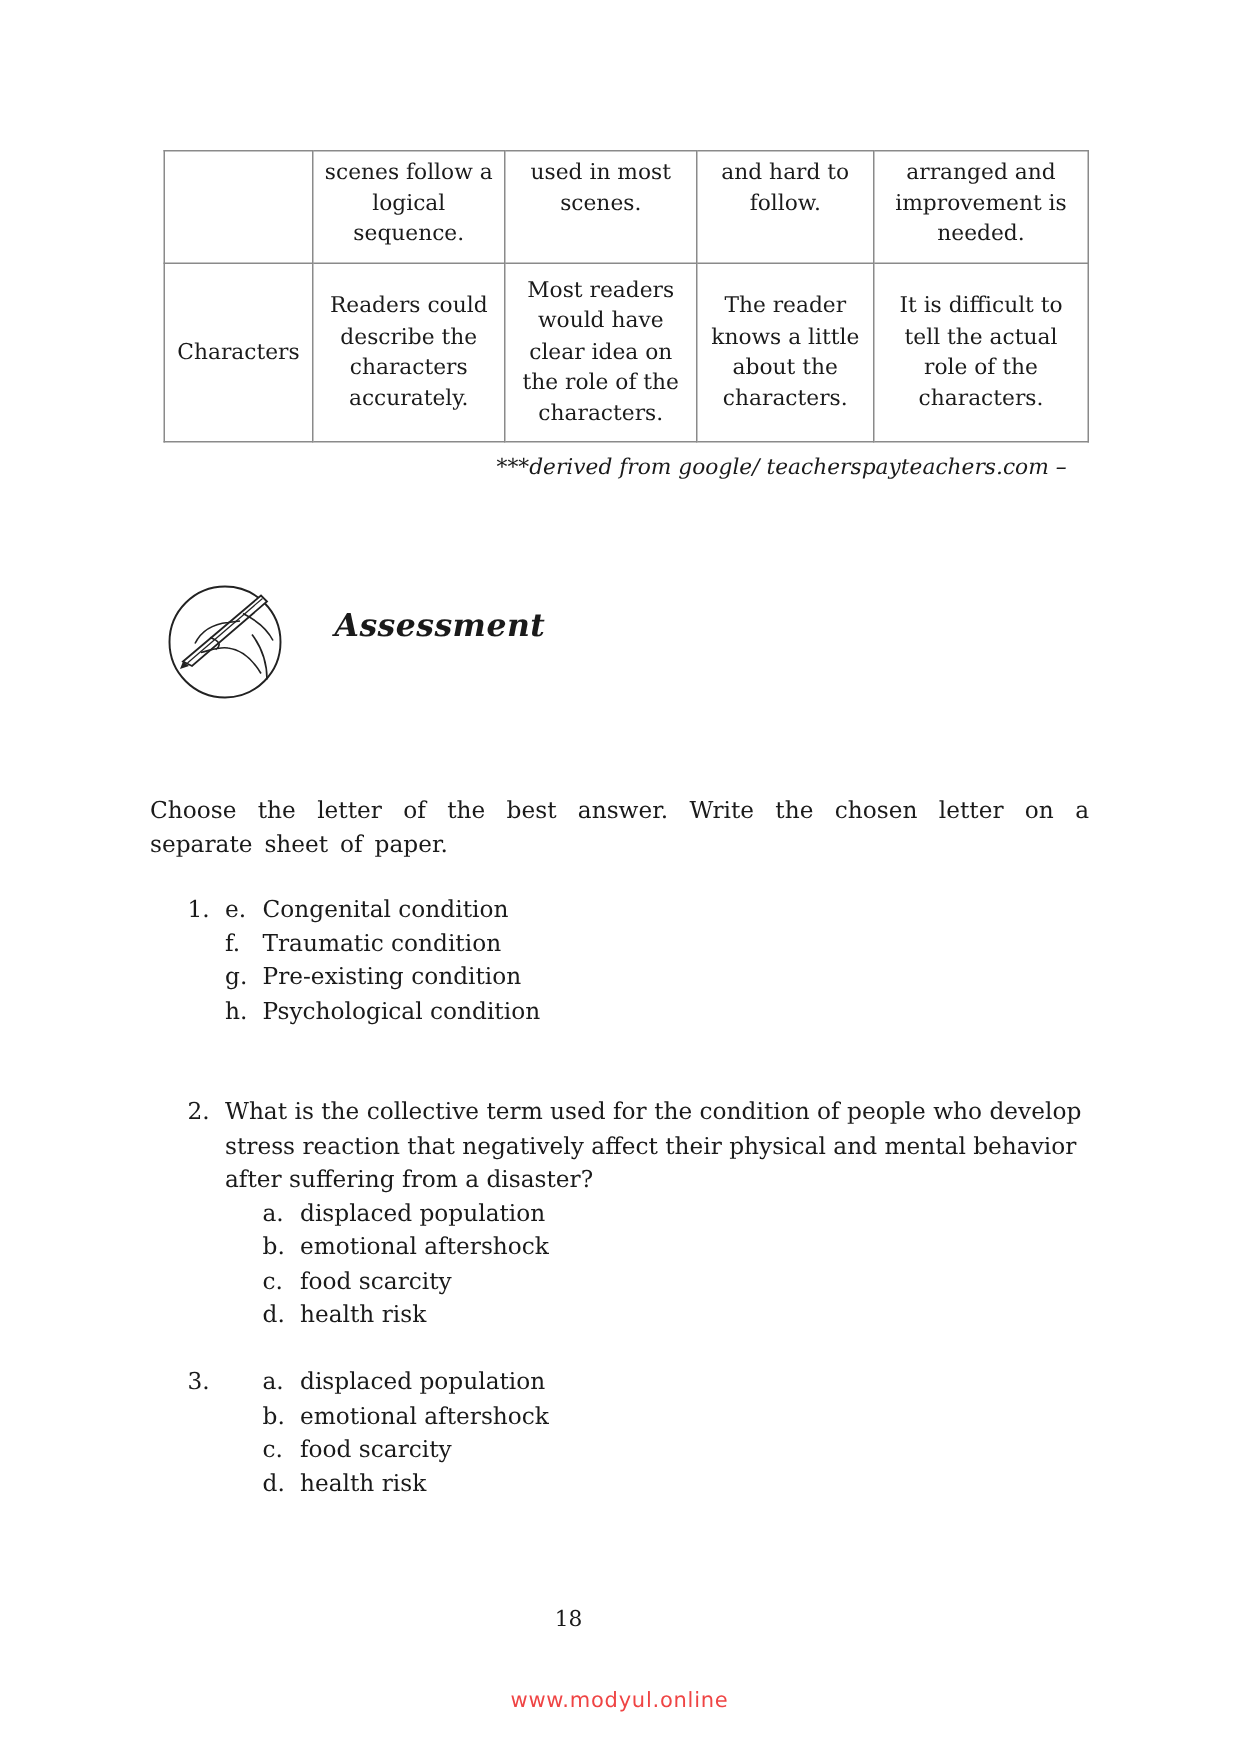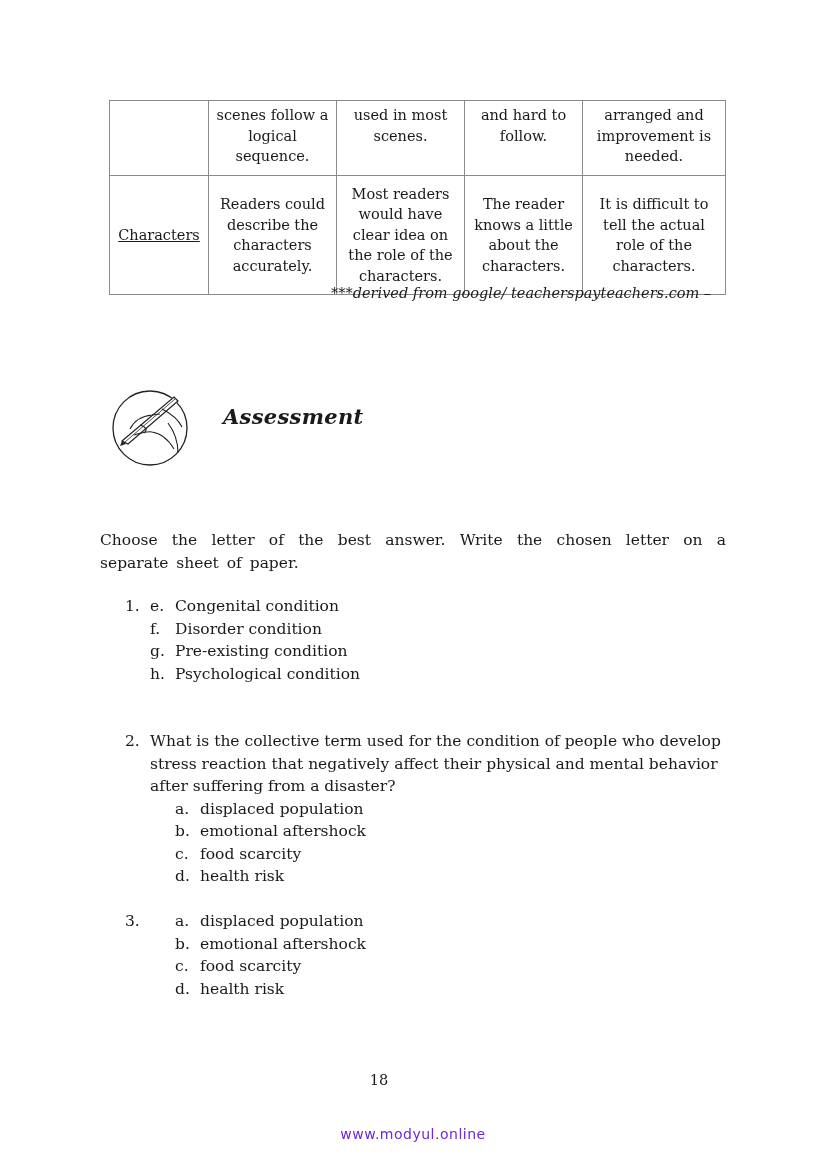--- a/index.html
+++ b/index.html
@@ -3,36 +3,36 @@
 <meta charset="utf-8">
 <style>
   html, body { margin:0; padding:0; background:#ffffff; }
   body { width:826px; height:1169px; position:relative; overflow:hidden;
          font-family:"DejaVu Serif", "Liberation Serif", serif; color:#1a1a1a; }
   .rubric { position:absolute; left:109px; top:100px; border-collapse:collapse;
             font-size:14.5px; line-height:20.5px; }
   .rubric td { border:1px solid #8a8a8a; text-align:center; vertical-align:middle; padding:0 4px; }
   .rubric tr.r1 td { height:70px; vertical-align:top; padding-top:4px; }
   .rubric tr.r2 td { height:118px; }
-  .c0{width:90px;text-decoration:underline;} .c1{width:119px;} .c2{width:119px;} .c3{width:109px;} .c4{width:134px;}
-  .source { position:absolute; left:331px; top:285px; font-style:italic; font-size:14.5px; }
+  .c0{width:90px;} .c1{width:119px;} .c2{width:119px;} .c3{width:109px;} .c4{width:134px;}
+  .source { position:absolute; left:331px; top:304px; font-style:italic; font-size:14.5px; }
   .icon-wrap { position:absolute; left:112px; top:383px; width:78px; height:90px; }
   .title { position:absolute; left:223px; top:404px; font-weight:bold; font-style:italic;
            font-size:21px; letter-spacing:0.3px; }
   .instr { position:absolute; left:100px; top:529px; width:626px; font-weight:normal;
            font-size:15.5px; line-height:22.5px; text-align:justify; text-align-last:left; word-spacing:3px; }
   .q { position:absolute; font-size:15.5px; line-height:22.5px; }
   .q .num { position:absolute; left:0; }
   .q .stem { padding-left:25px; }
   .opt { position:relative; height:22.5px; }
   .opt .l { position:absolute; }
   .opt .t { position:absolute; }
   .page-num { position:absolute; left:0; width:758px; top:1072px; text-align:center; font-size:14.5px; }
   .watermark { position:absolute; left:0; width:826px; top:1126px; text-align:center;
-               font-family:"DejaVu Sans", sans-serif; font-size:14px; color:#6d28d9; letter-spacing:0.5px; }
+               font-family:"DejaVu Sans", sans-serif; font-size:14px; color:#ef4444; letter-spacing:0.5px; }
 </style>
 </head>
 <body>
 
 <table class="rubric">
   <tbody>
       <tr class="r1">
     <td class="c0"></td>
     <td class="c1">scenes follow a logical sequence.</td>
     <td class="c2">used in most scenes.</td>
@@ -66,21 +66,21 @@
 <div class="instr">Choose the letter of the best answer. Write the chosen letter on a separate sheet of paper.</div>
 
 <div class="q" style="left:125px; top:595px; width:600px;">
   <span class="num">1.</span>
   <div class="opt">
       <span class="l" style="left:25px">e.</span>
       <span class="t" style="left:50px">Congenital condition</span>
     </div>
   <div class="opt">
       <span class="l" style="left:25px">f.</span>
-      <span class="t" style="left:50px">Disorder condition</span>
+      <span class="t" style="left:50px">Traumatic condition</span>
     </div>
   <div class="opt">
       <span class="l" style="left:25px">g.</span>
       <span class="t" style="left:50px">Pre-existing condition</span>
     </div>
   <div class="opt">
       <span class="l" style="left:25px">h.</span>
       <span class="t" style="left:50px">Psychological condition</span>
     </div>
 </div>

